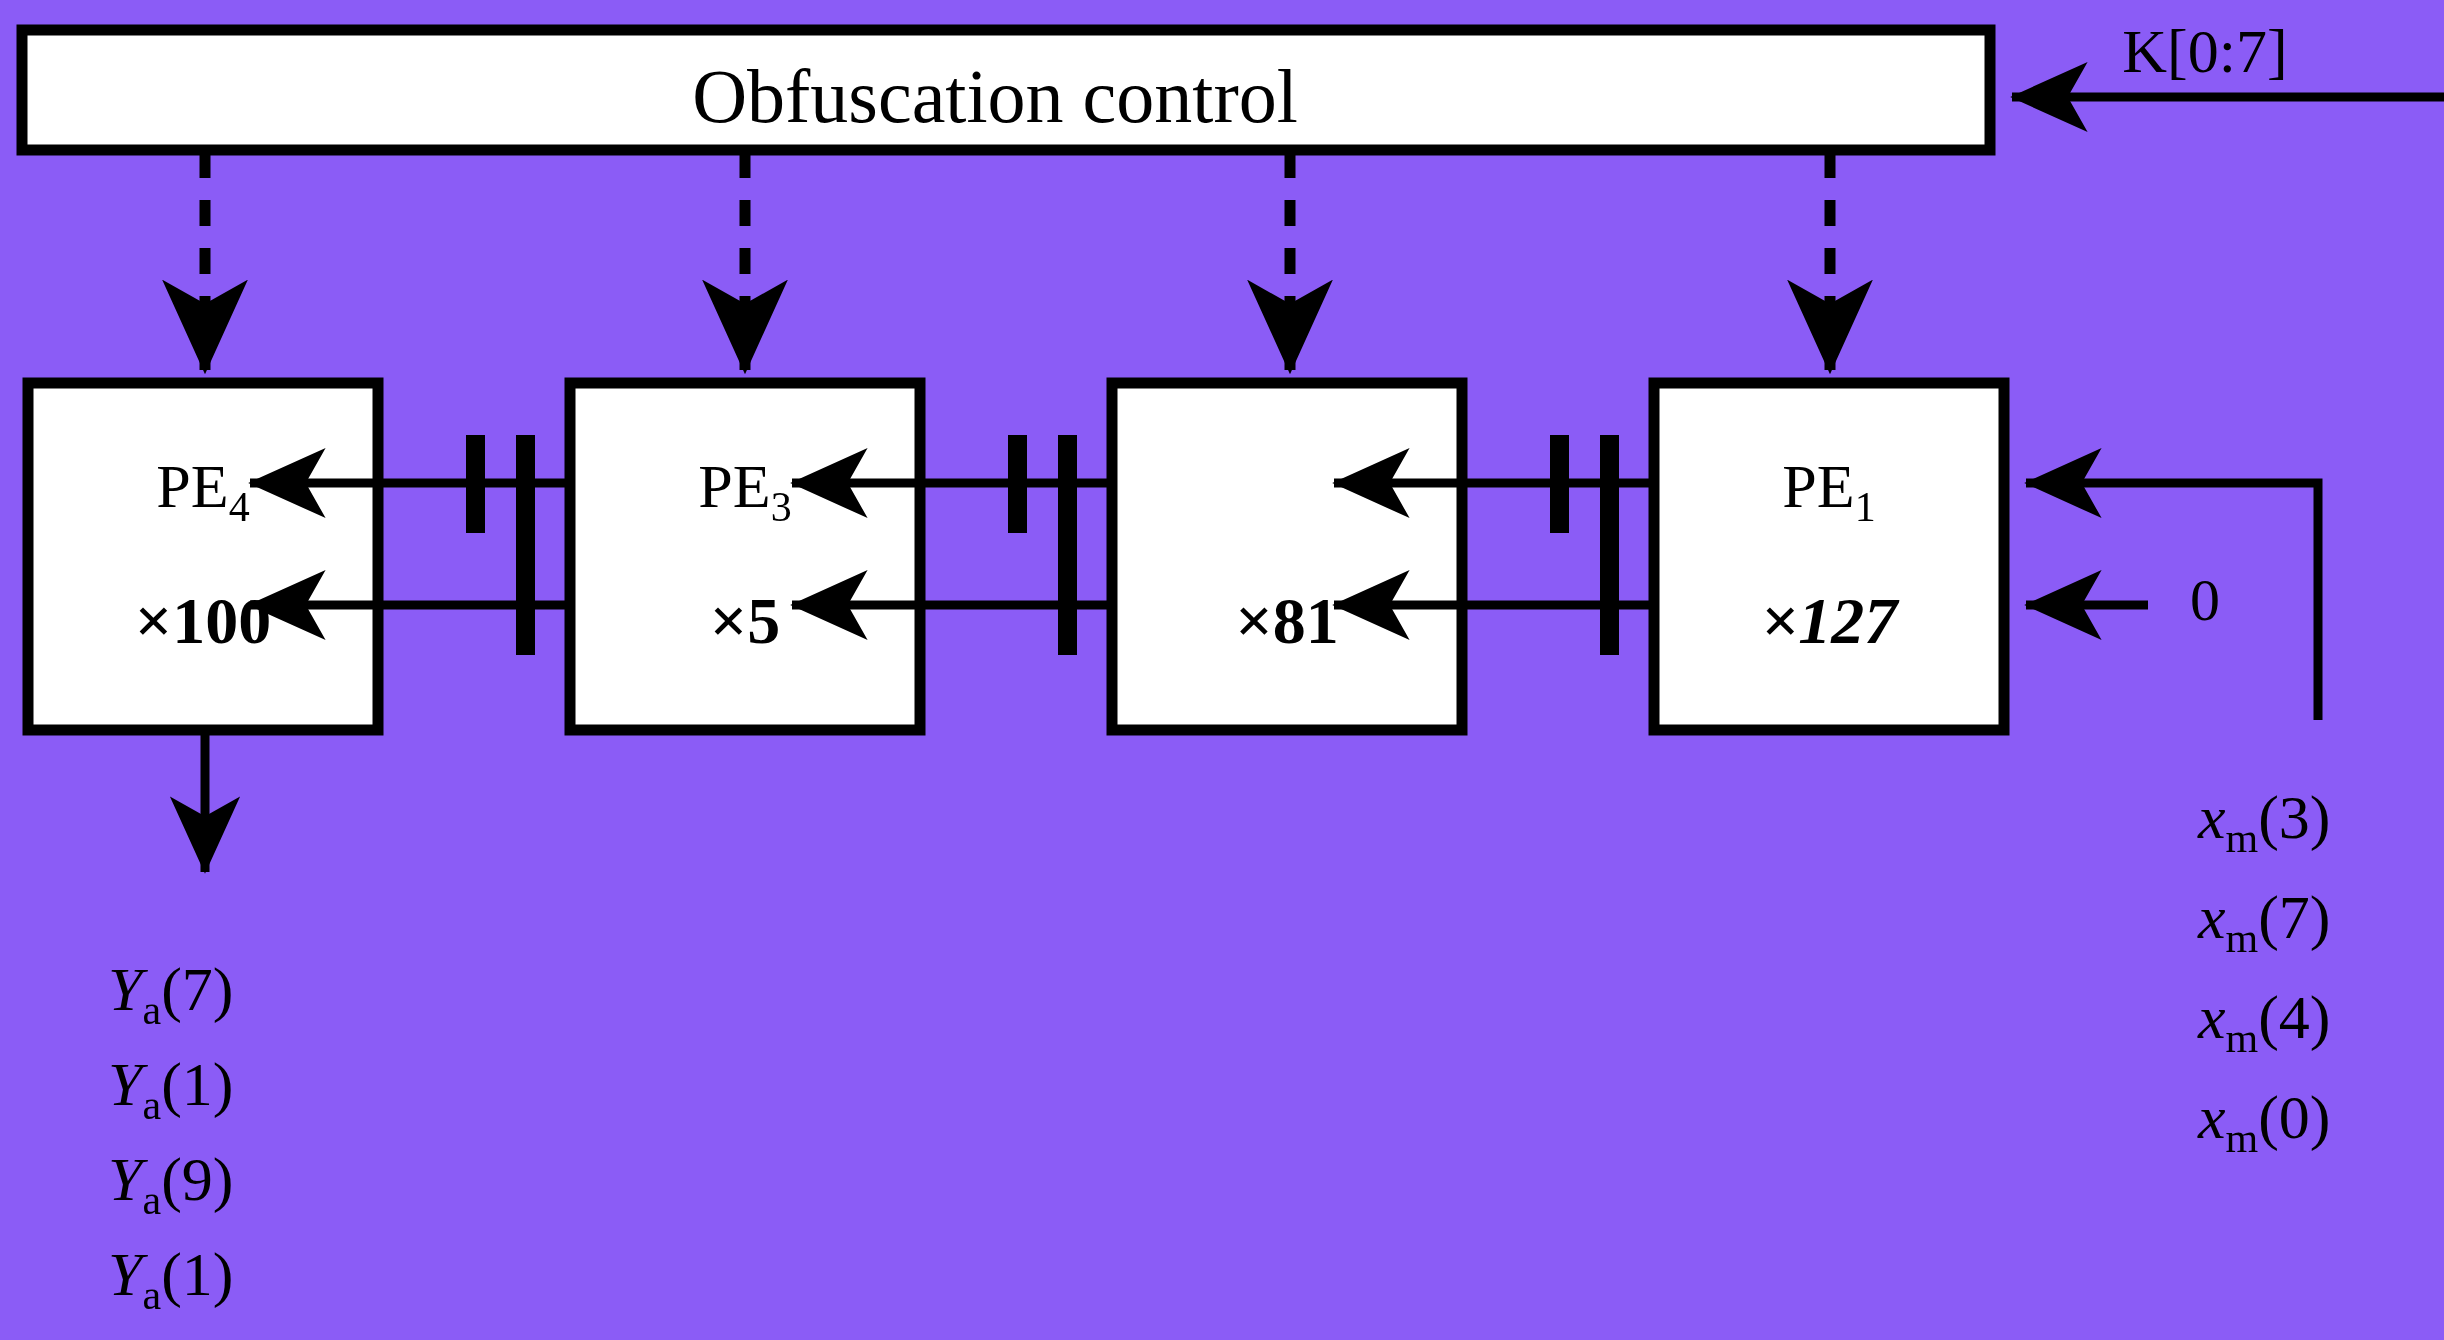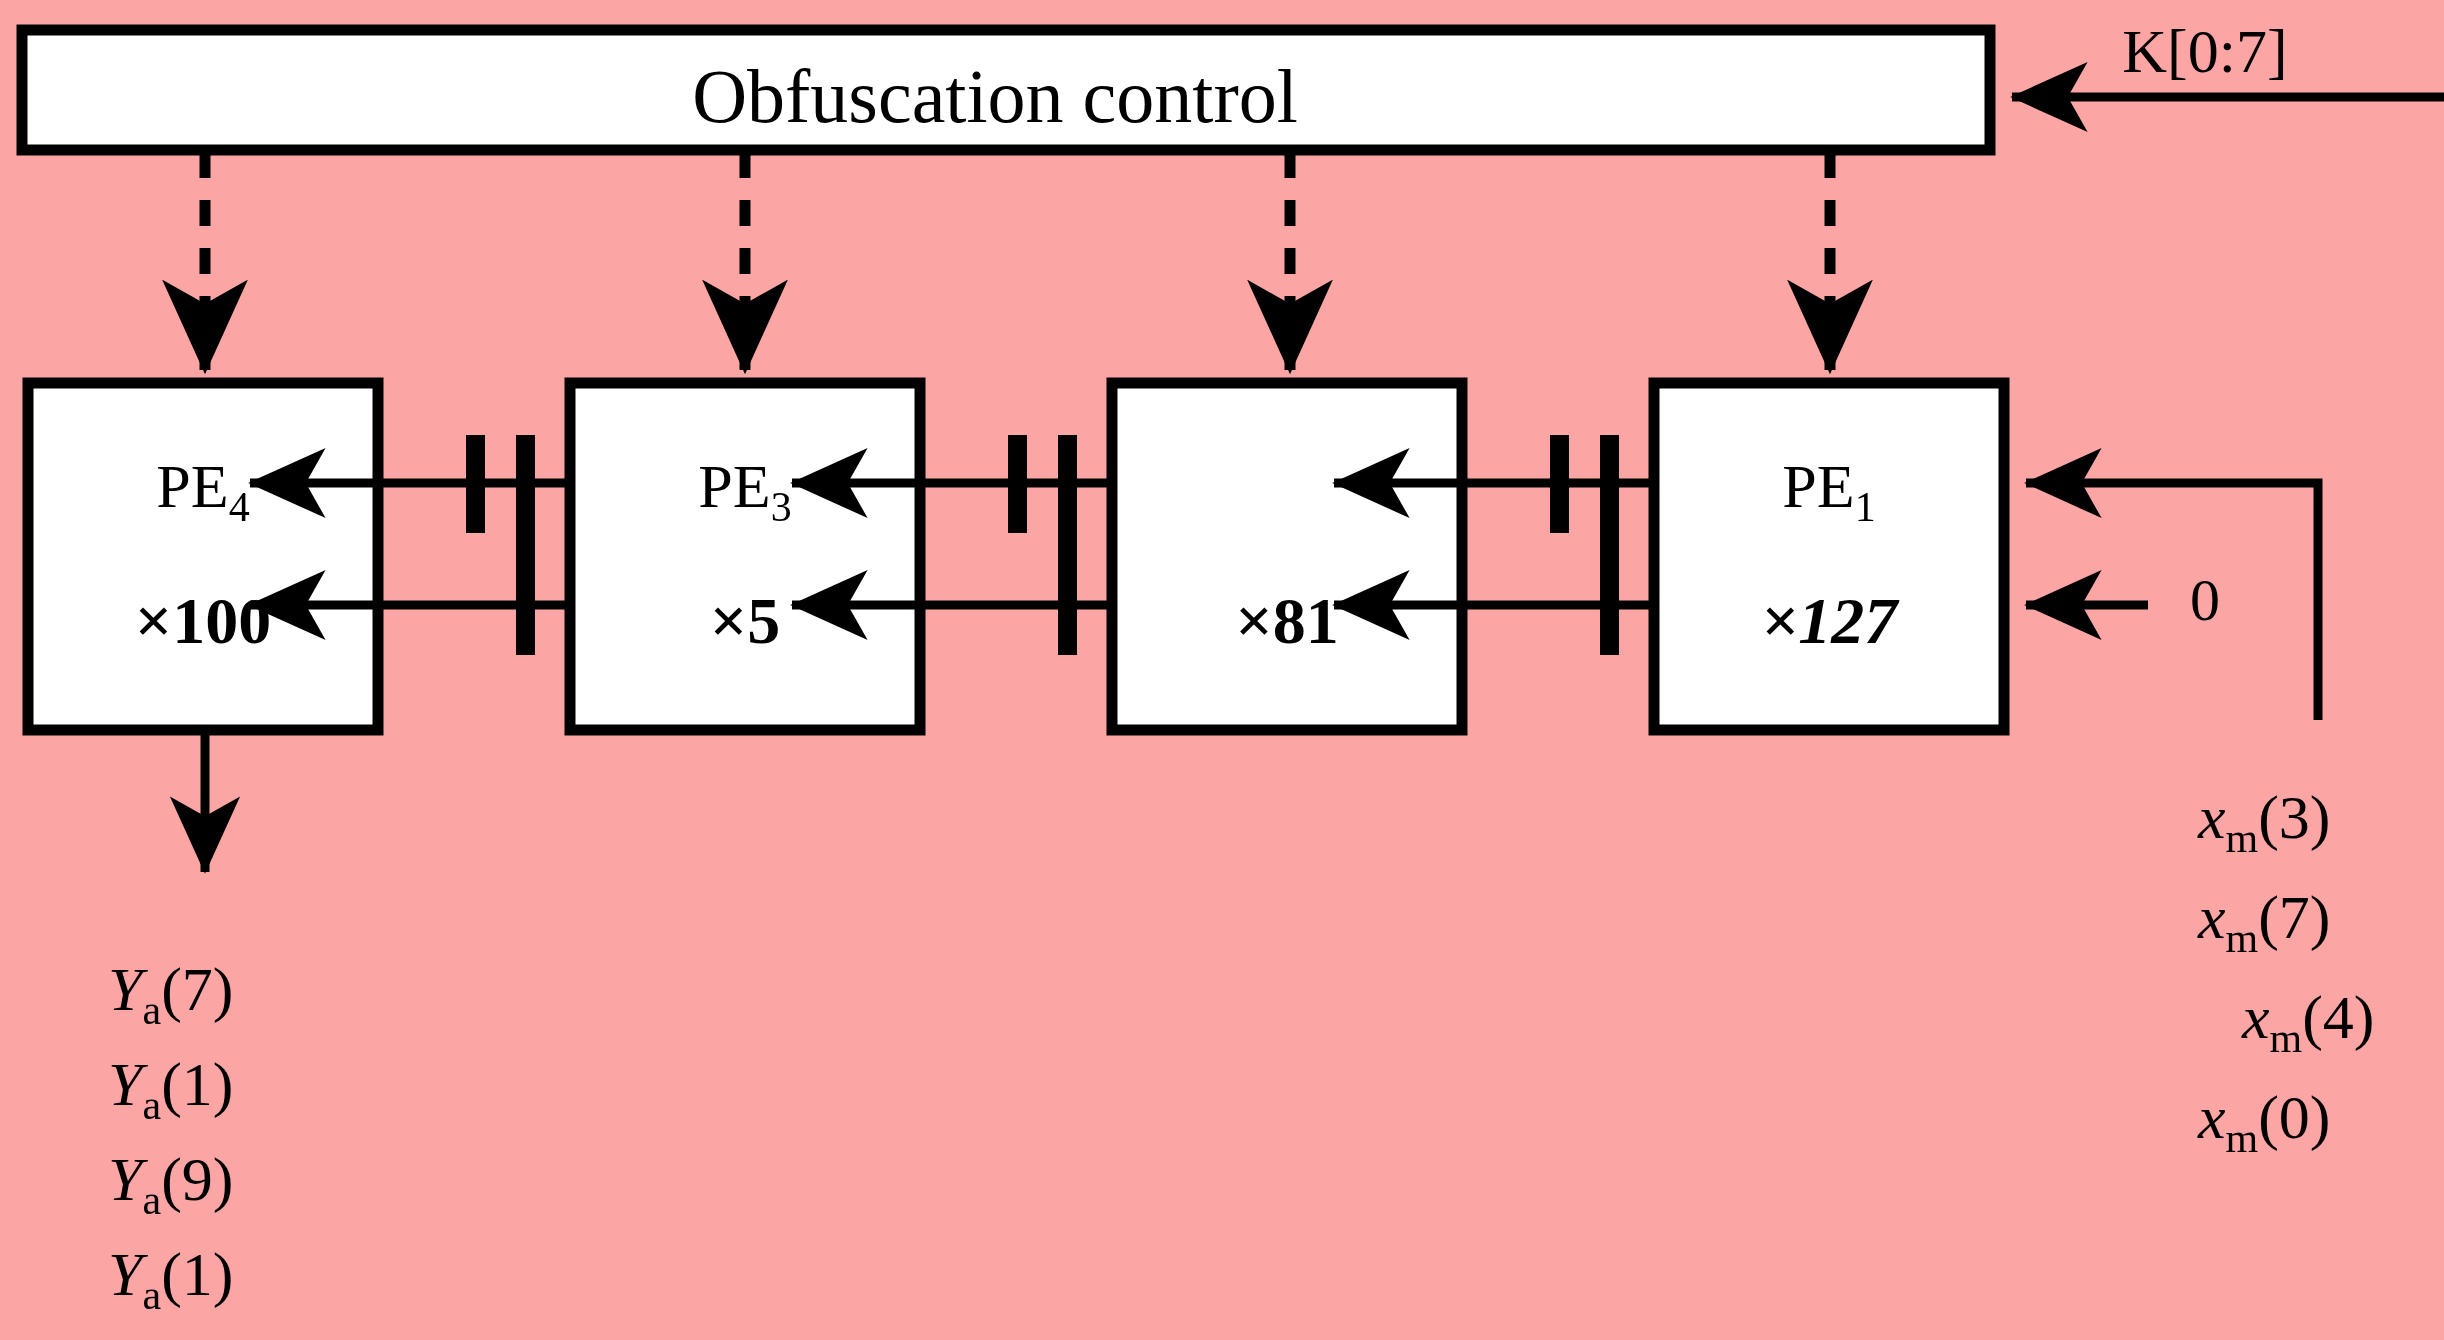--- a/index.html
+++ b/index.html
@@ -5,21 +5,21 @@
 <style>
   html, body {
     margin: 0;
     padding: 0;
     background: #ffffff;
   }
   #stage {
     position: relative;
     width: 2444px;
     height: 1340px;
-    background: #fca5a5;
+    background: #8b5cf6;
     overflow: hidden;
     font-family: "Liberation Serif", "DejaVu Serif", serif;
     color: #000000;
   }
   #diagram-svg {
     position: absolute;
     left: 0;
     top: 0;
     width: 2444px;
     height: 1340px;
@@ -175,20 +175,20 @@
   <div class="lbl out-item" style="top:1243px;">
     <span class="ital">Y</span><span class="sb">a</span><span>(1)</span>
   </div>
 
   <div class="lbl in-item" style="top:786px;">
     <span class="ital">x</span><span class="sb">m</span><span>(3)</span>
   </div>
   <div class="lbl in-item" style="top:886px;">
     <span class="ital">x</span><span class="sb">m</span><span>(7)</span>
   </div>
-  <div class="lbl in-item" style="top:986px;margin-left:44px;">
+  <div class="lbl in-item" style="top:986px;">
     <span class="ital">x</span><span class="sb">m</span><span>(4)</span>
   </div>
   <div class="lbl in-item" style="top:1086px;">
     <span class="ital">x</span><span class="sb">m</span><span>(0)</span>
   </div>
 
 </div>
 
 </body></html>

